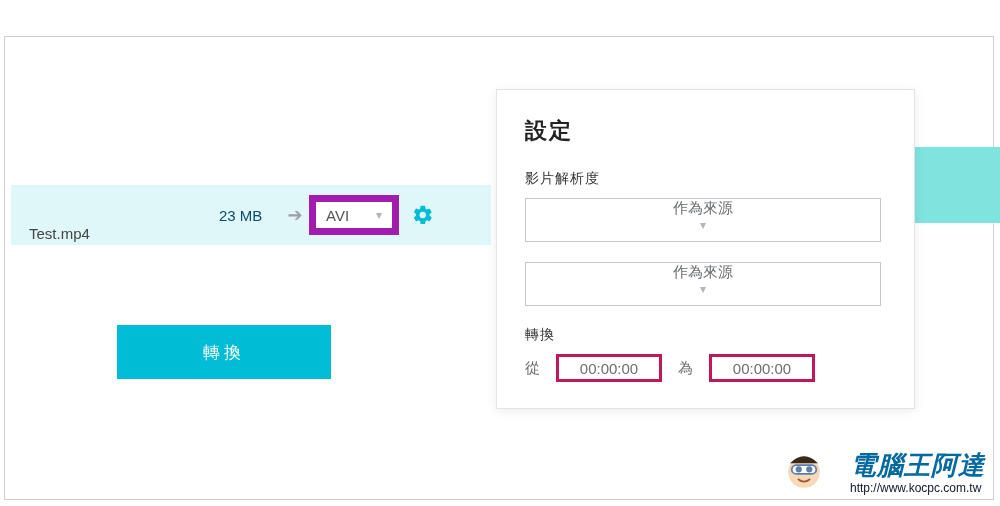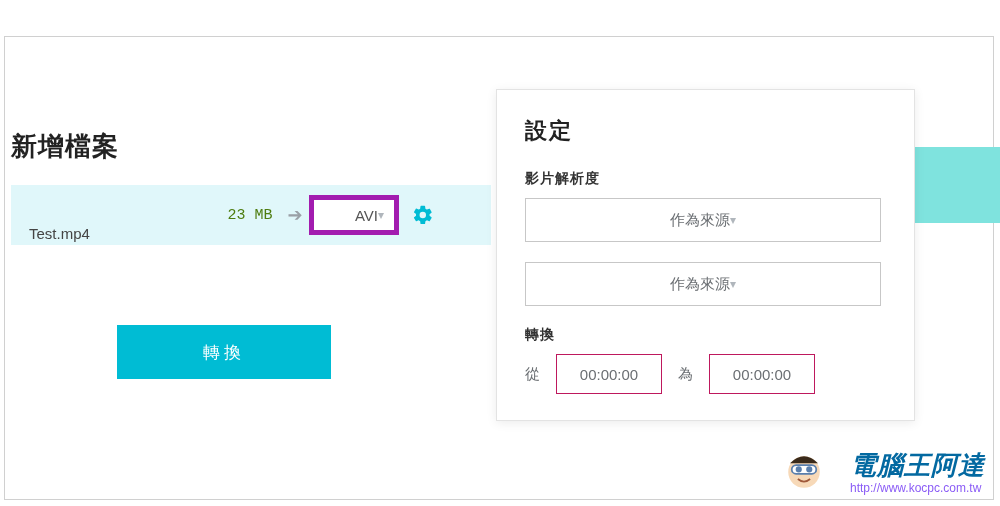--- a/index.html
+++ b/index.html
@@ -35,30 +35,30 @@
   .file-row {
     position: absolute;
     left: 6px; top: 148px;
     width: 480px; height: 60px;
     background: #e0f7fa;
     display: flex;
     align-items: center;
     padding-left: 18px;
   }
   .file-name { font-size: 15px; color: #444; flex: 0 0 190px; margin-top: 36px; }
-  .file-size { font-size: 15px; color: #4d7c0f; flex: 0 0 62px; text-align: center; font-family: Liberation Mono, monospace; }
+  .file-size { font-size: 15px; color: #0c4a6e; flex: 0 0 62px; text-align: left; }
   .arrow-icon { flex: 0 0 28px; text-align: center; color: #9aa0a6; font-size: 18px; }
   .format-select {
     flex: 0 0 90px;
     height: 40px;
-    border: 5px solid #a21caf;
-    background: #ffffff;
-    display: flex;
-    align-items: center;
-    justify-content: flex-end;
+    border: 7px solid #a21caf;
+    background: #ffffff;
+    display: flex;
+    align-items: center;
+    justify-content: space-between;
     padding: 0 10px;
     font-size: 15px;
     color: #555;
     cursor: pointer;
   }
   .chevron { color: #b0b6bc; font-size: 12px; }
   .gear-wrap { flex: 0 0 48px; display:flex; align-items:center; justify-content:center; }
   .gear-icon { width: 22px; height: 22px; cursor: pointer; }
   .convert-btn {
     position: absolute;
@@ -86,76 +86,76 @@
   .settings-title {
     font-size: 22px;
     font-weight: 700;
     color: #222;
     margin-bottom: 24px;
     letter-spacing: 2px;
   }
   .field-group { margin-bottom: 20px; }
   .field-label {
     font-size: 14px;
-    font-weight: 700;
+    font-weight: 400;
     color: #333;
     margin-bottom: 10px;
     letter-spacing: 1px;
   }
   .select-box {
     width: 100%;
     height: 44px;
     border: 1px solid #c7c7c7;
     background: #ffffff;
     display: flex;
     align-items: center;
-    justify-content: center;
+    justify-content: flex-start;
     padding: 0 14px;
     font-size: 15px;
     color: #6b6f73;
     cursor: pointer;
+    flex-direction: column;
   }
   .trim-row {
     display: flex;
     align-items: center;
     gap: 16px;
     margin-top: 10px;
   }
   .trim-label { font-size: 15px; color: #6b6f73; }
   .time-input {
     width: 106px;
-    height: 40px;
-    border: 1px solid #be185d;
+    height: 28px;
+    border: 3px solid #be185d;
     text-align: center;
     font-size: 15px;
     color: #6b6f73;
     outline: none;
   }
   .watermark {
     position: absolute;
     right: 8px; bottom: 4px;
     text-align: left;
     font-family: Arial, sans-serif;
     pointer-events: none;
   }
   .wm-main { font-size: 26px; font-weight: 700; font-style: italic; color: #0369a1; letter-spacing: 1px; }
-  .wm-url  { font-size: 12px; color: #8b5cf6; margin-top: -2px; }
+  .wm-url  { font-size: 12px; color: #0f172a; margin-top: -2px; }
   .wm-face {
     position:absolute; right: 168px; bottom: 6px;
     width:42px; height:42px;
   }
 </style>
 </head>
 <body>
 
 <div class="canvas">
 
   <div class="teal-strip"></div>
 
-  <h1 class="page-title">新增檔案</h1>
 
   <div class="file-row">
     <div class="file-name">Test.mp4</div>
     <div class="file-size">23 MB</div>
     <div class="arrow-icon">➔</div>
     <div class="format-select">
       <span>AVI</span>
       <span class="chevron">▾</span>
     </div>
     <div class="gear-wrap">

